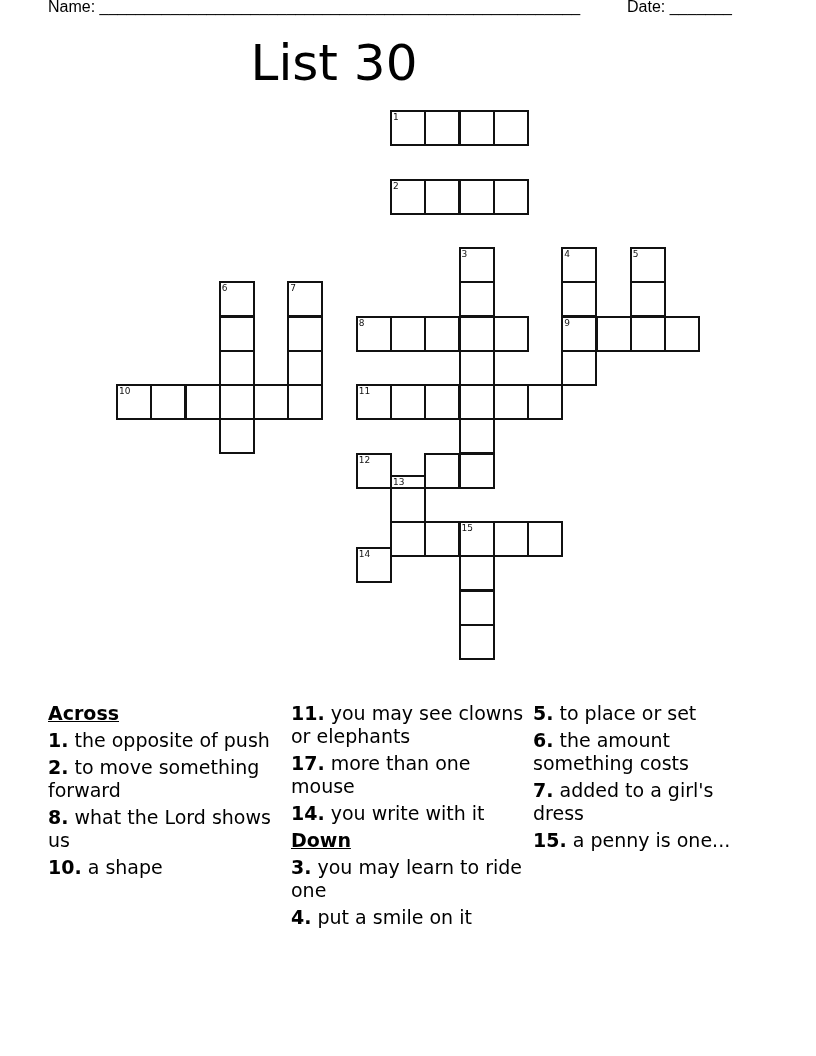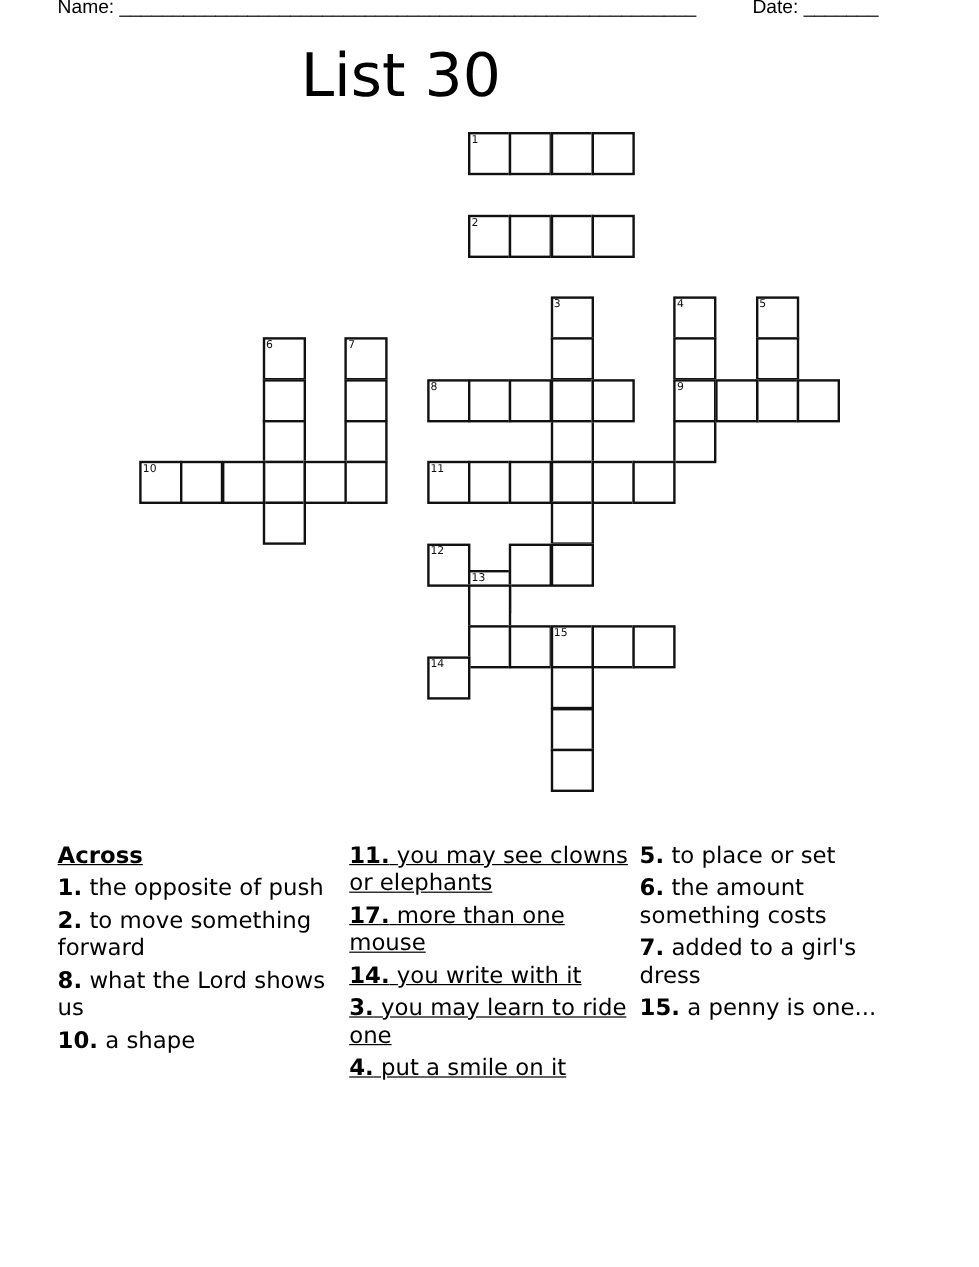--- a/index.html
+++ b/index.html
@@ -10,21 +10,21 @@
     .title { position: absolute; top: 30px; left: 0; width: 668px; text-align: center;
              font-family: "DejaVu Sans", sans-serif; font-size: 50px; line-height: 66px; letter-spacing: 0px; }
     .grid { position: absolute; left: 0; top: 0; width: 816px; height: 700px; }
     .cell { position: absolute; box-sizing: border-box; width: 36px; height: 36px;
             border: 2px solid #111; background: #fff; }
     .num { position: absolute; left: 1px; top: 0px; font-family: "DejaVu Sans", sans-serif;
            font-size: 9px; line-height: 10px; color: #111; }
     .clues { position: absolute; top: 702px; font-family: "DejaVu Sans", sans-serif;
              font-size: 19px; line-height: 23px; }
     .col1 { left: 48px; width: 236px; }
-    .col2 { left: 291px; width: 236px; text-decoration: underline; }
+    .col2 { left: 291px; width: 236px; }
     .col3 { left: 533px; width: 236px; }
     .section { font-weight: bold; text-decoration: underline; margin-top: 0px; margin-bottom: 4px; }
     .clue { margin-bottom: 4px; }
     .clue .cn { font-weight: bold; }
   </style>
 </head>
 <body>
 
 <div class="hdr hdr-name">Name: ______________________________________________________</div>
 <div class="hdr hdr-date">Date: _______</div>
@@ -128,20 +128,21 @@
   <div class="clue"><span class="cn">1.</span> <span>the opposite of push</span></div>
   <div class="clue"><span class="cn">2.</span> <span>to move something forward</span></div>
   <div class="clue"><span class="cn">8.</span> <span>what the Lord shows us</span></div>
   <div class="clue"><span class="cn">10.</span> <span>a shape</span></div>
 </div>
 
 <div class="clues col2">
   <div class="clue"><span class="cn">11.</span> <span>you may see clowns or elephants</span></div>
   <div class="clue"><span class="cn">17.</span> <span>more than one mouse</span></div>
   <div class="clue"><span class="cn">14.</span> <span>you write with it</span></div>
+  <div class="section">Down</div>
   <div class="clue"><span class="cn">3.</span> <span>you may learn to ride one</span></div>
   <div class="clue"><span class="cn">4.</span> <span>put a smile on it</span></div>
 </div>
 
 <div class="clues col3">
   <div class="clue"><span class="cn">5.</span> <span>to place or set</span></div>
   <div class="clue"><span class="cn">6.</span> <span>the amount something costs</span></div>
   <div class="clue"><span class="cn">7.</span> <span>added to a girl's dress</span></div>
   <div class="clue"><span class="cn">15.</span> <span>a penny is one...</span></div>
 </div>

